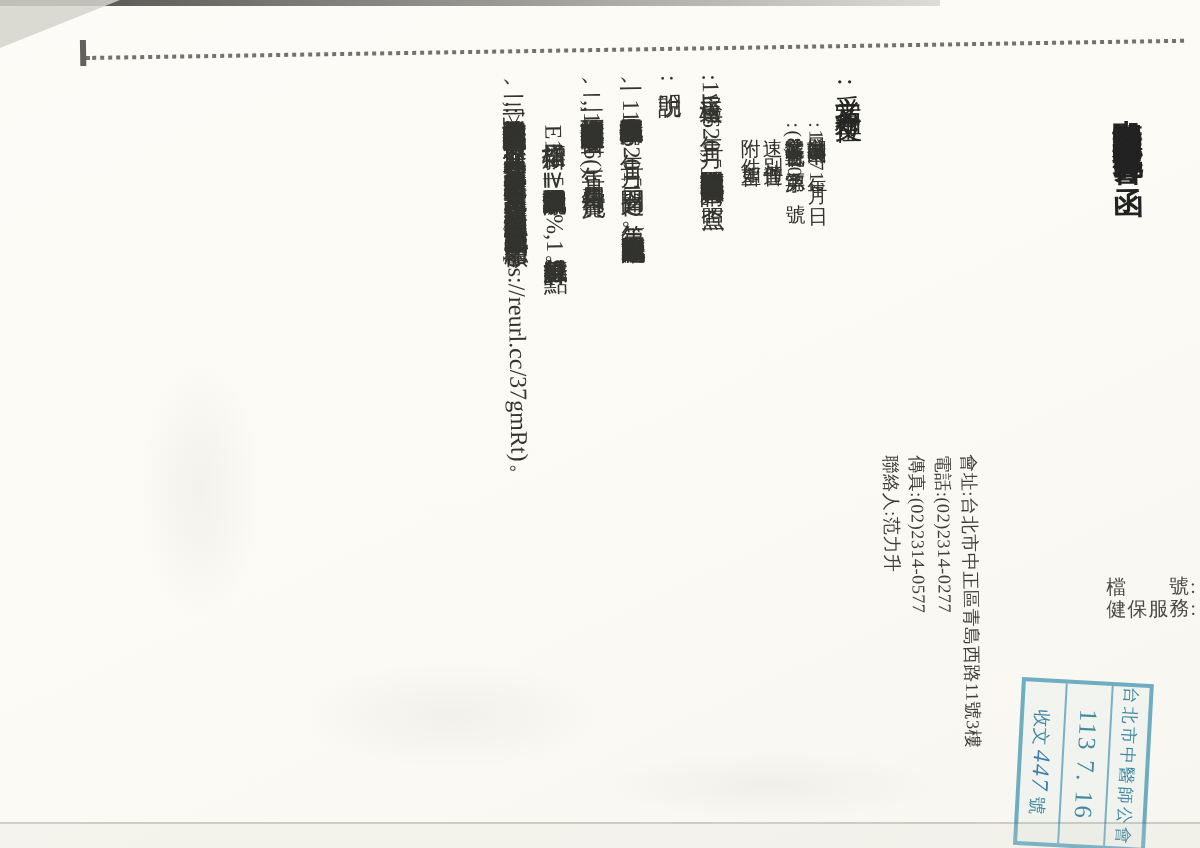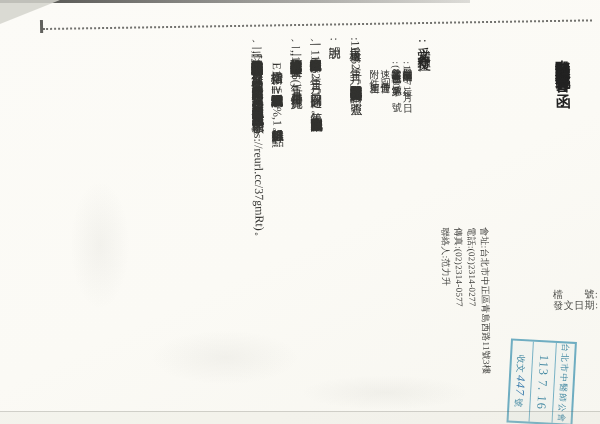--- a/index.html
+++ b/index.html
@@ -64,21 +64,21 @@
 
 <div class="page">
 
   <div class="content">
 
     <div class="dotline"></div>
     <div class="dotmark"></div>
 
     <div class="archive">
       <div>檔　　號:</div>
-      <div>發文日期:</div>
+      <div>健保服務:</div>
     </div>
 
     <div class="title v">中醫門診醫療服務審查執行會台北區分會　函</div>
 
     <div class="contact-wrap">
       <div class="contact">
         <div>會址:台北市中正區青島西路11號3樓</div>
         <div>電話:(02)2314-0277</div>
         <div>傳真:(02)2314-0577</div>
         <div>聯絡人:范力升</div>

